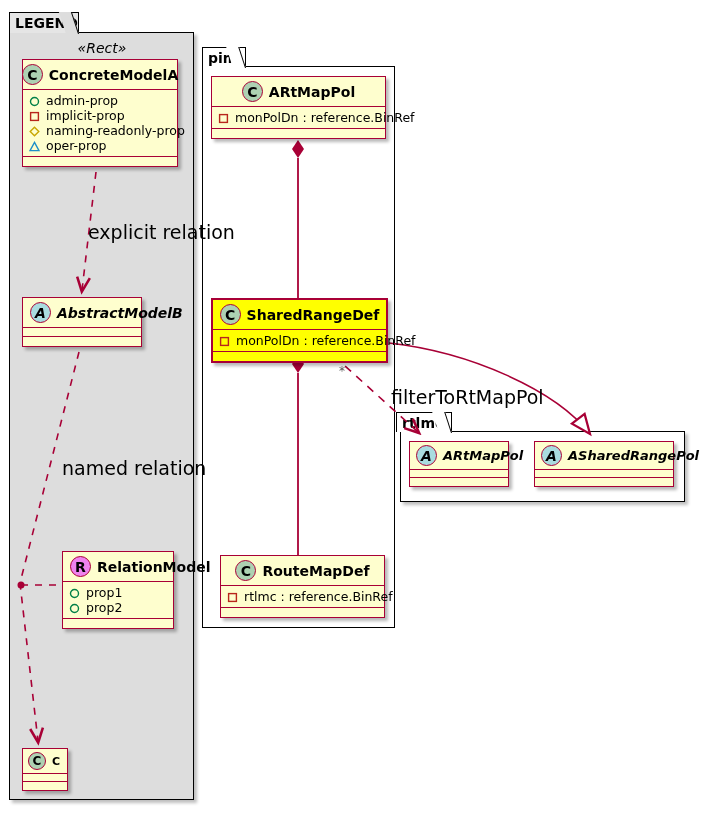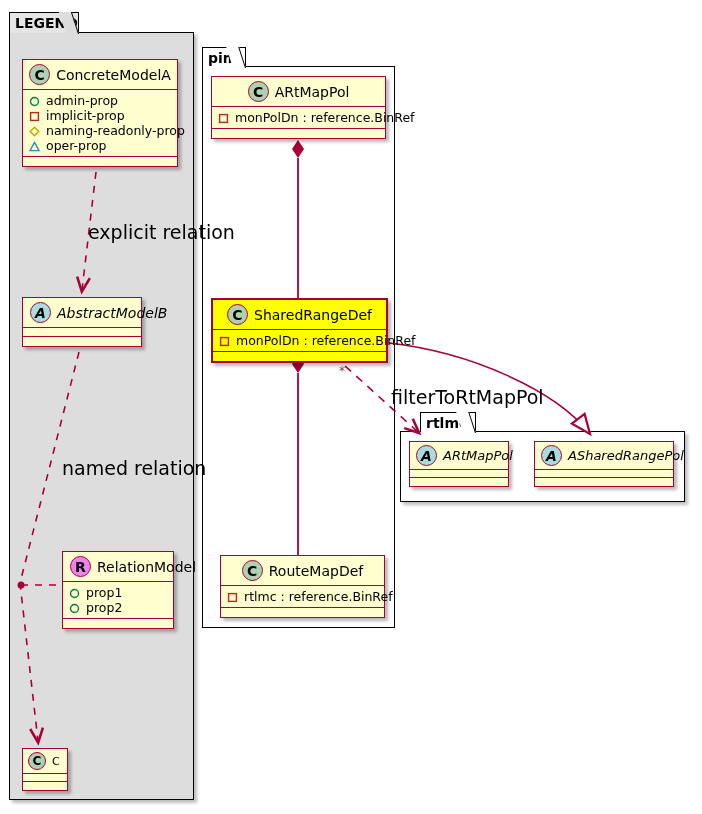--- a/index.html
+++ b/index.html
@@ -97,20 +97,21 @@
     border-bottom: 1.5px solid #A80036;
     box-sizing: border-box;
   }
   .cls-head.left {
     justify-content: flex-start;
   }
   .cls-name {
     font-size: 14px;
     color: #000000;
     white-space: nowrap;
+    font-weight: bold;
   }
   .cls-name.italic {
     font-style: italic;
   }
   .cls-name.small {
     font-size: 11px;
   }
   .cls-attrs {
     padding: 3px 6px 3px 6px;
     border-bottom: 1.5px solid #A80036;
@@ -183,20 +184,21 @@
 </head>
 <body>
 
 <div id="canvas">
 
   <div class="pkg pkg-legend">
     <div class="pkg-tab" style="left:9px; top:12px; width:70px; height:21px;">LEGEND</div>
     <div class="pkg-body" style="left:9px; top:32px; width:185px; height:768px;"></div>
   </div>
 
+  <div class="stereo" style="left:22px; top:40px; width:160px;">«Rect»</div>
 
   <div class="cls" style="left:22px; top:59px; width:156px;">
     <div class="cls-head">
       <span class="badge c">C</span>
       <span class="cls-name">ConcreteModelA</span>
     </div>
     <div class="cls-attrs">
       <div class="attr-row">
         <span class="ic">
           <svg width="11" height="11" viewBox="0 0 11 11">
@@ -333,21 +335,21 @@
               <rect x="1.6" y="1.6" width="7.8" height="7.8" fill="none" stroke="#B8261C" stroke-width="1.4"></rect>
             </svg>
         </span>
         <span>rtlmc : reference.BinRef</span>
       </div>
     </div>
     <div class="cls-ops"></div>
   </div>
 
   <div class="pkg pkg-rtlmc">
-    <div class="pkg-tab" style="left:420px; top:412px; width:56px; height:20px;">rtlmc</div>
+    <div class="pkg-tab" style="left:396px; top:412px; width:56px; height:20px;">rtlmc</div>
     <div class="pkg-body" style="left:400px; top:431px; width:285px; height:71px;"></div>
   </div>
 
   <div class="cls" style="left:409px; top:441px; width:100px;">
     <div class="cls-head left" style="padding:3px 6px;">
       <span class="badge a">A</span>
       <span class="cls-name italic" style="font-size:13px;">ARtMapPol</span>
     </div>
     <div class="cls-attrs empty" style="height:8px;"></div>
     <div class="cls-ops" style="height:8px;"></div>

